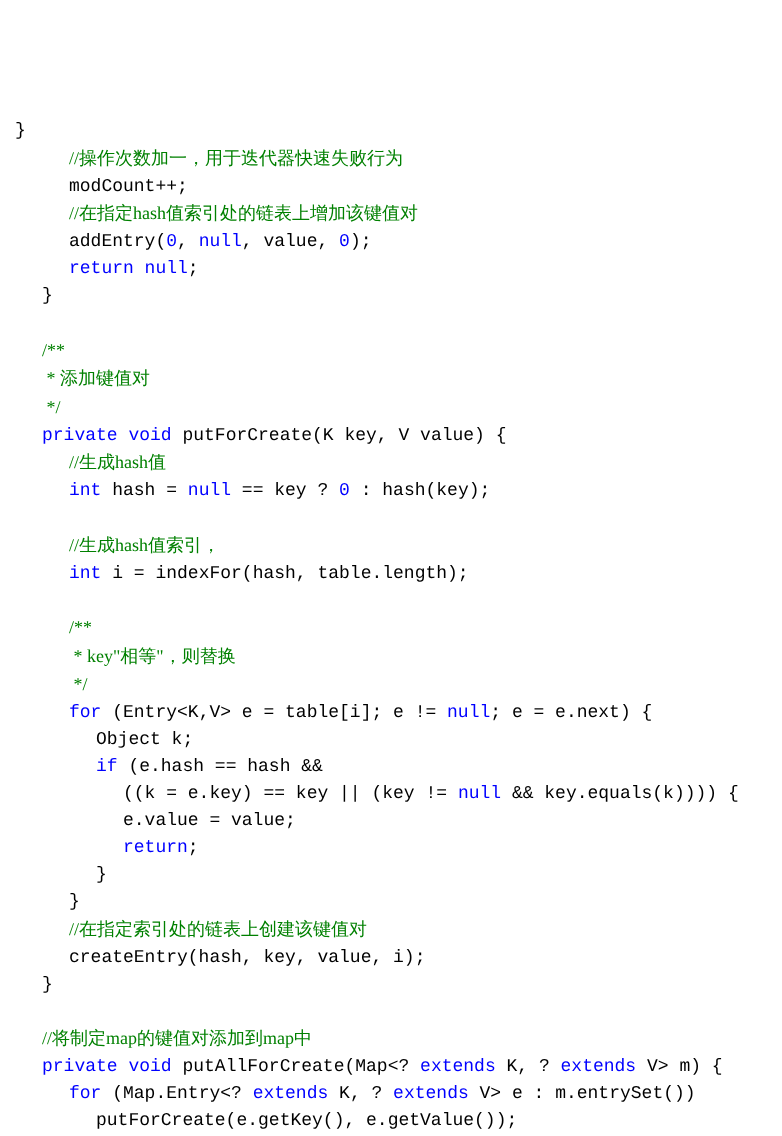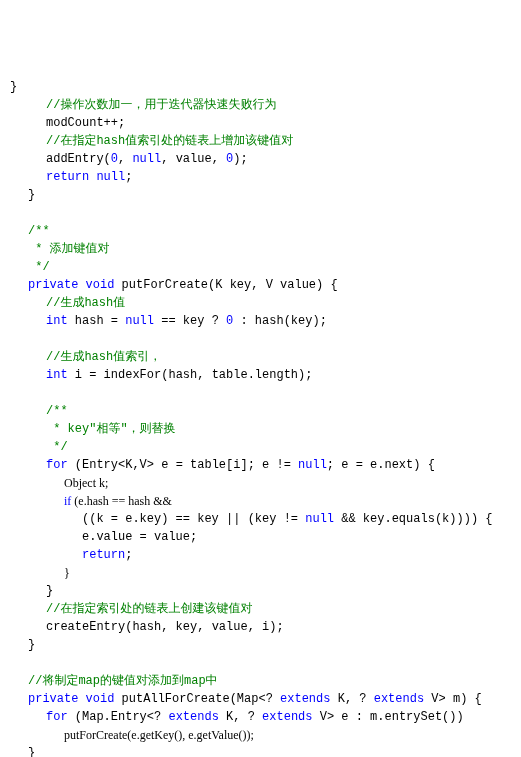--- a/index.html
+++ b/index.html
@@ -6,27 +6,27 @@
     margin: 0;
     padding: 6px 10px;
     background: #fff;
     font-family: Consolas, "Courier New", monospace;
     font-size: 12px;
     line-height: 18px;
     color: #000;
     white-space: pre;
   }
   .line { display:block; }
-  .cm { color: #008000; }  
+  .cm { color: #008000; font-family: Liberation Serif, serif; }  
   .kw { color: #0000ff; }  
   .nm { color: #000; }     
   .i0 { padding-left: 0; }
   .i1 { padding-left: 18px; }
   .i2 { padding-left: 36px; }
-  .i3 { padding-left: 54px; font-family: Liberation Serif, serif; }
+  .i3 { padding-left: 54px; }
   .i4 { padding-left: 72px; }
 </style>
 </head>
 <body>
 
 
 
 <div id="code"><span class="line i0"><span class="nm">}</span></span><span class="line i2"><span class="cm">//操作次数加一，用于迭代器快速失败行为</span></span><span class="line i2"><span class="nm">modCount++;</span></span><span class="line i2"><span class="cm">//在指定hash值索引处的链表上增加该键值对</span></span><span class="line i2"><span class="nm">addEntry(</span><span class="kw">0</span><span class="nm">, </span><span class="kw">null</span><span class="nm">, value, </span><span class="kw">0</span><span class="nm">);</span></span><span class="line i2"><span class="kw">return null</span><span class="nm">;</span></span><span class="line i1"><span class="nm">}</span></span><span class="line i0"><span class="nm"> </span></span><span class="line i1"><span class="cm">/**</span></span><span class="line i1"><span class="cm"> * 添加键值对</span></span><span class="line i1"><span class="cm"> */</span></span><span class="line i1"><span class="kw">private void</span><span class="nm"> putForCreate(K key, V value) {</span></span><span class="line i2"><span class="cm">//生成hash值</span></span><span class="line i2"><span class="kw">int</span><span class="nm"> hash = </span><span class="kw">null</span><span class="nm"> == key ? </span><span class="kw">0</span><span class="nm"> : hash(key);</span></span><span class="line i0"><span class="nm"> </span></span><span class="line i2"><span class="cm">//生成hash值索引，</span></span><span class="line i2"><span class="kw">int</span><span class="nm"> i = indexFor(hash, table.length);</span></span><span class="line i0"><span class="nm"> </span></span><span class="line i2"><span class="cm">/**</span></span><span class="line i2"><span class="cm"> * key"相等"，则替换</span></span><span class="line i2"><span class="cm"> */</span></span><span class="line i2"><span class="kw">for</span><span class="nm"> (Entry&lt;K,V&gt; e = table[i]; e != </span><span class="kw">null</span><span class="nm">; e = e.next) {</span></span><span class="line i3"><span class="nm">Object k;</span></span><span class="line i3"><span class="kw">if</span><span class="nm"> (e.hash == hash &amp;&amp;</span></span><span class="line i4"><span class="nm">((k = e.key) == key || (key != </span><span class="kw">null</span><span class="nm"> &amp;&amp; key.equals(k)))) {</span></span><span class="line i4"><span class="nm">e.value = value;</span></span><span class="line i4"><span class="kw">return</span><span class="nm">;</span></span><span class="line i3"><span class="nm">}</span></span><span class="line i2"><span class="nm">}</span></span><span class="line i2"><span class="cm">//在指定索引处的链表上创建该键值对</span></span><span class="line i2"><span class="nm">createEntry(hash, key, value, i);</span></span><span class="line i1"><span class="nm">}</span></span><span class="line i0"><span class="nm"> </span></span><span class="line i1"><span class="cm">//将制定map的键值对添加到map中</span></span><span class="line i1"><span class="kw">private void</span><span class="nm"> putAllForCreate(Map&lt;? </span><span class="kw">extends</span><span class="nm"> K, ? </span><span class="kw">extends</span><span class="nm"> V&gt; m) {</span></span><span class="line i2"><span class="kw">for</span><span class="nm"> (Map.Entry&lt;? </span><span class="kw">extends</span><span class="nm"> K, ? </span><span class="kw">extends</span><span class="nm"> V&gt; e : m.entrySet())</span></span><span class="line i3"><span class="nm">putForCreate(e.getKey(), e.getValue());</span></span><span class="line i1"><span class="nm">}</span></span></div>
 
 

